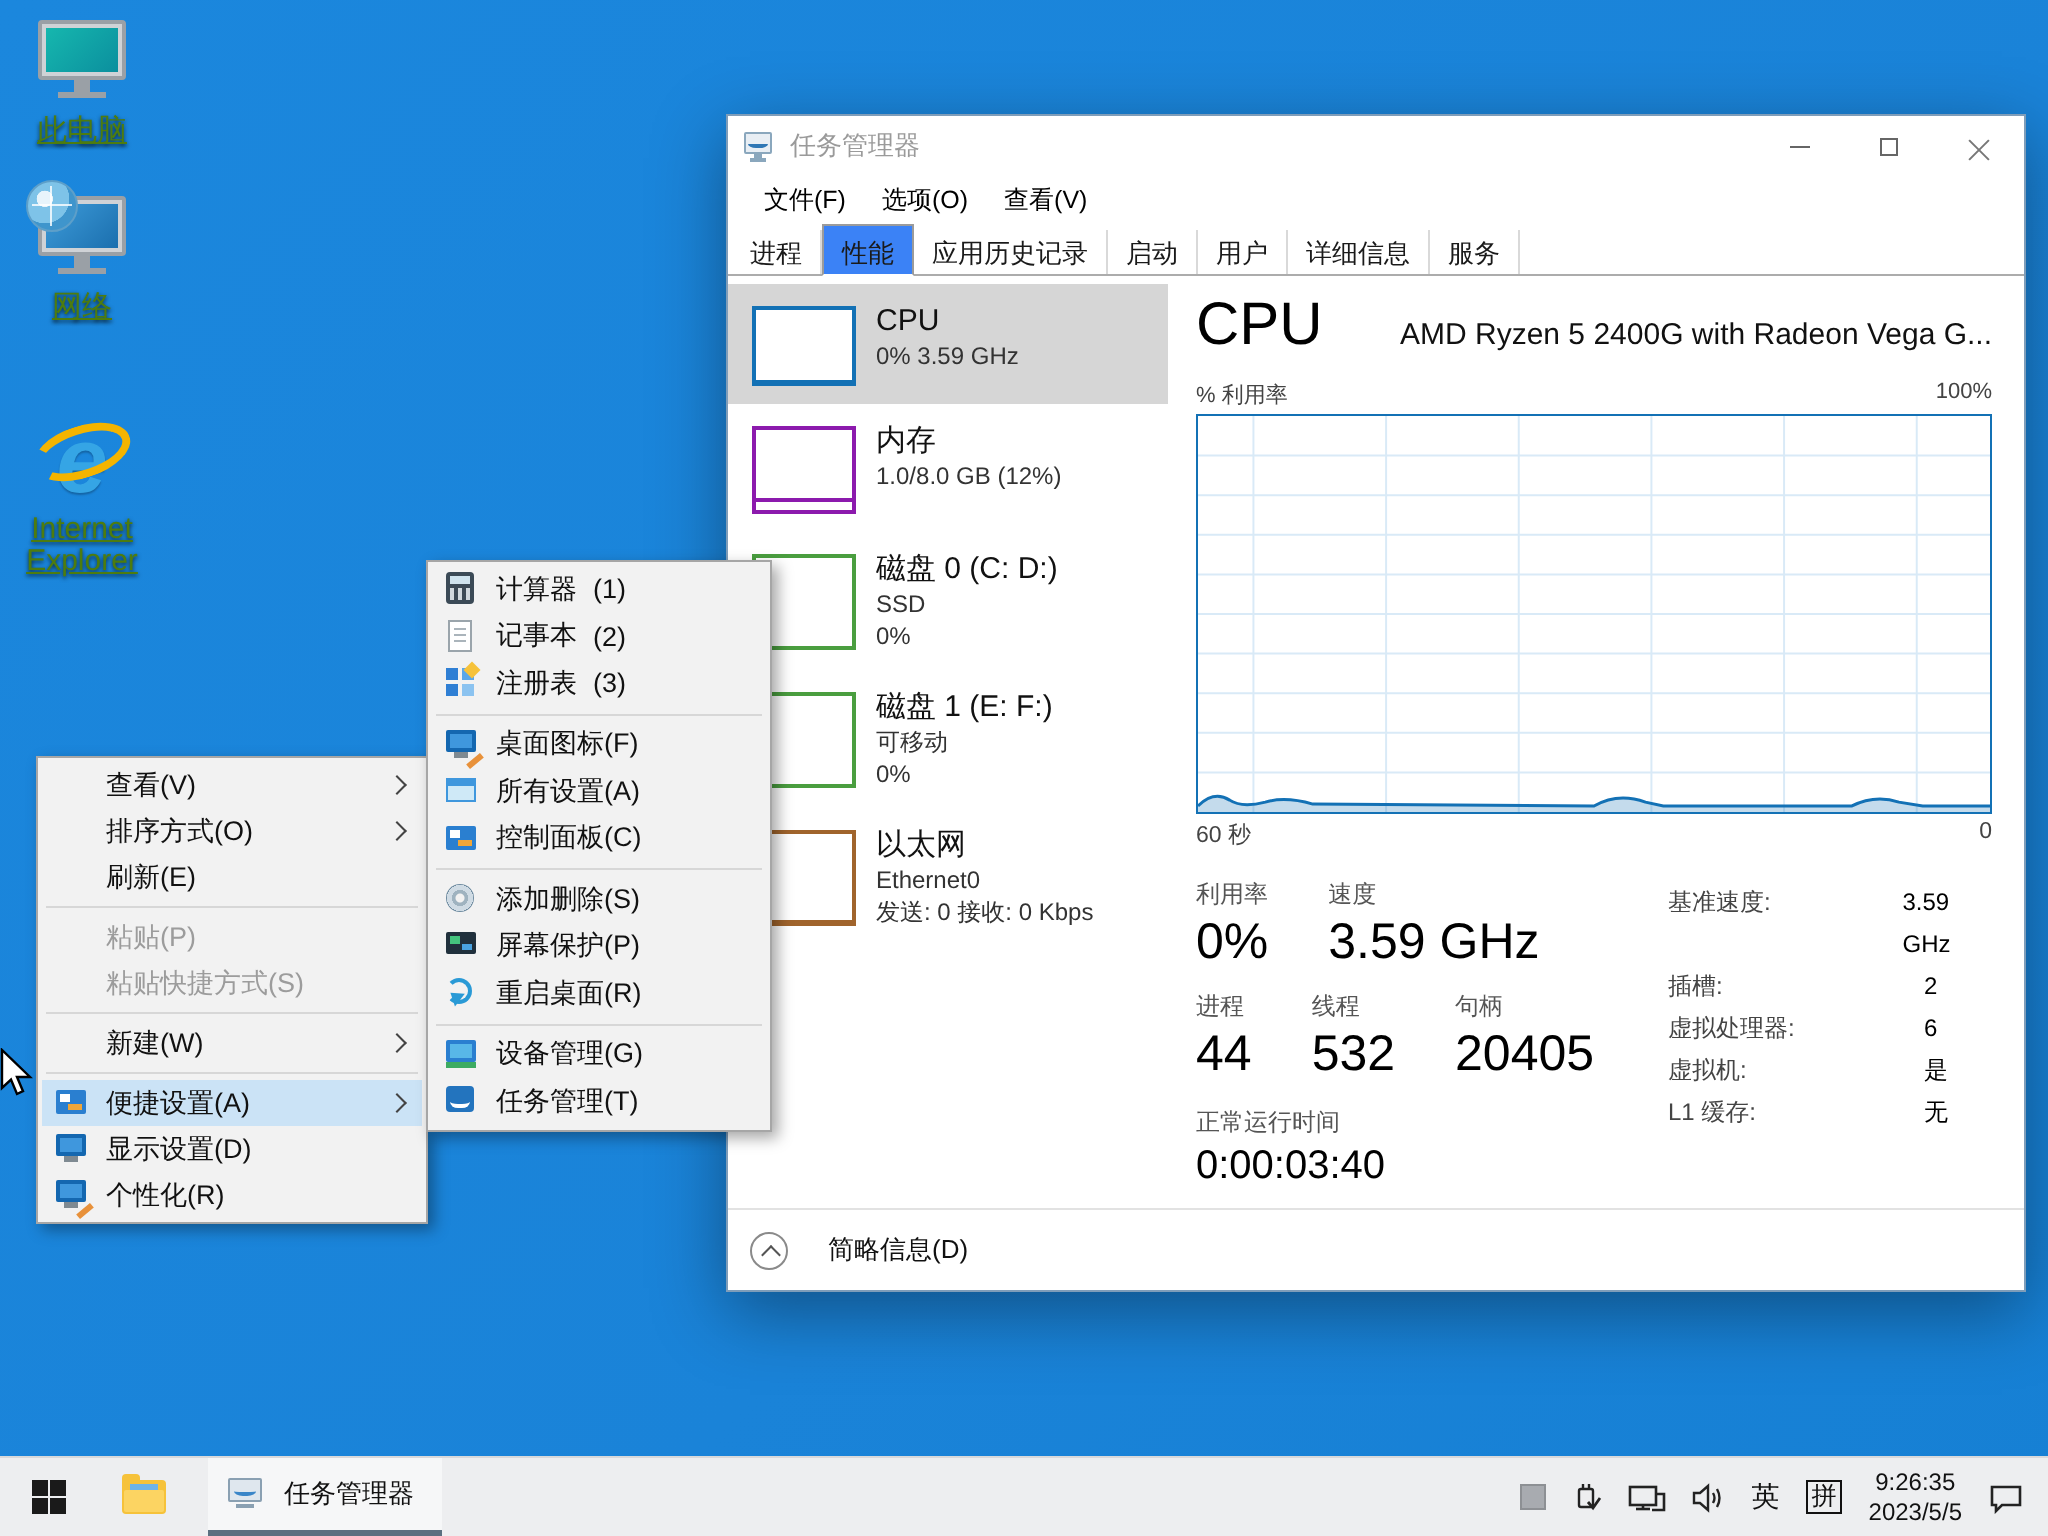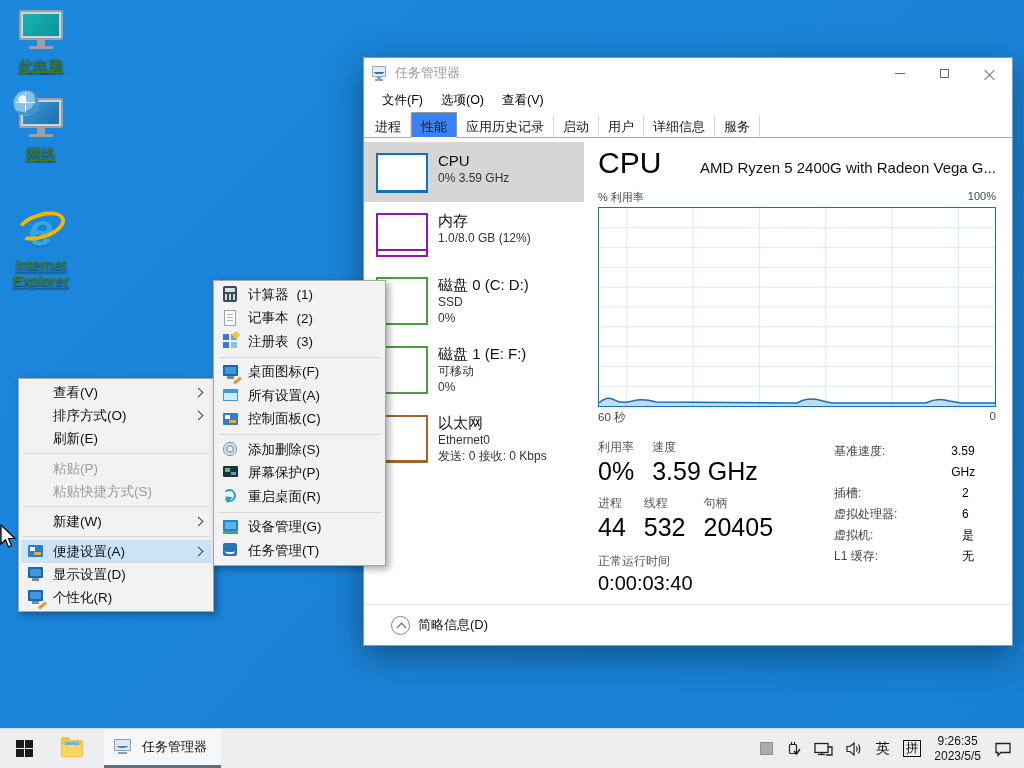--- a/index.html
+++ b/index.html
@@ -68,32 +68,32 @@
   .cpu-head { display:flex; align-items:baseline; justify-content:space-between; margin-top:2px; }
   .cpu-big { font-size:30px; color:#000; letter-spacing:0; }
   .cpu-sub { font-size:15px; color:#111; }
   .graph-lbls { display:flex; justify-content:space-between; font-size:11px; color:#444; margin:10px 0 2px; }
   .graph-wrap { border:1px solid #1371b5; height:200px; position:relative; background:#fff; }
   .graph-wrap svg { display:block; width:100%; height:100%; }
   .axis-lbls { display:flex; justify-content:space-between; font-size:11.5px; color:#444; margin-top:3px; }
 
   .stats-area { display:flex; margin-top:14px; gap:26px; }
   .stats-left { width:210px; flex:0 0 auto; }
-  .stat-grid { display:flex; gap:0; }
+  .stat-grid { display:flex; gap:12px; }
   .stat { margin-right:18px; }
   .stat-lbl { font-size:12px; color:#555; line-height:16px; }
   .stat-val { font-size:25px; color:#000; line-height:32px; }
   .stat-val.small { font-size:20px; line-height:28px; }
   .uptime { margin-top:10px; }
   .details-col { font-size:12px; padding-top:2px; }
   .detail-row { display:flex; line-height:21px;gap:36px; }
   .detail-lbl { width:92px; color:#444; }
   .detail-val { color:#000; }
 
-  .tm-footer { flex:0 0 auto; border-top:1px solid #e2e2e2; height:41px; display:flex; align-items:center; padding-left:27px; gap:8px; }
+  .tm-footer { flex:0 0 auto; border-top:1px solid #e2e2e2; height:41px; display:flex; align-items:center; padding-left:11px; gap:20px; }
   .circ-chev { width:19px; height:19px; border:1px solid #8a8a8a; border-radius:50%; position:relative; }
   .circ-chev:before { content:""; position:absolute; left:5.5px; top:7px; width:6px; height:6px;
     border-left:1.5px solid #555; border-top:1.5px solid #555; transform:rotate(45deg); }
   .footer-lbl { font-size:13px; color:#111; }
 
   
   .menu { position:absolute; background:#f2f2f2; border:1px solid #a6a6a6; box-shadow:3px 3px 7px rgba(0,0,0,.35); padding:2px; z-index:20; }
   .menu-item { position:relative; display:flex; align-items:center; height:23px; padding:0 26px 0 32px; font-size:13.5px; color:#111; }
   .menu-item.hl { background:#cbe3f6; }
   .menu-item.dis { color:#9c9c9c; }

